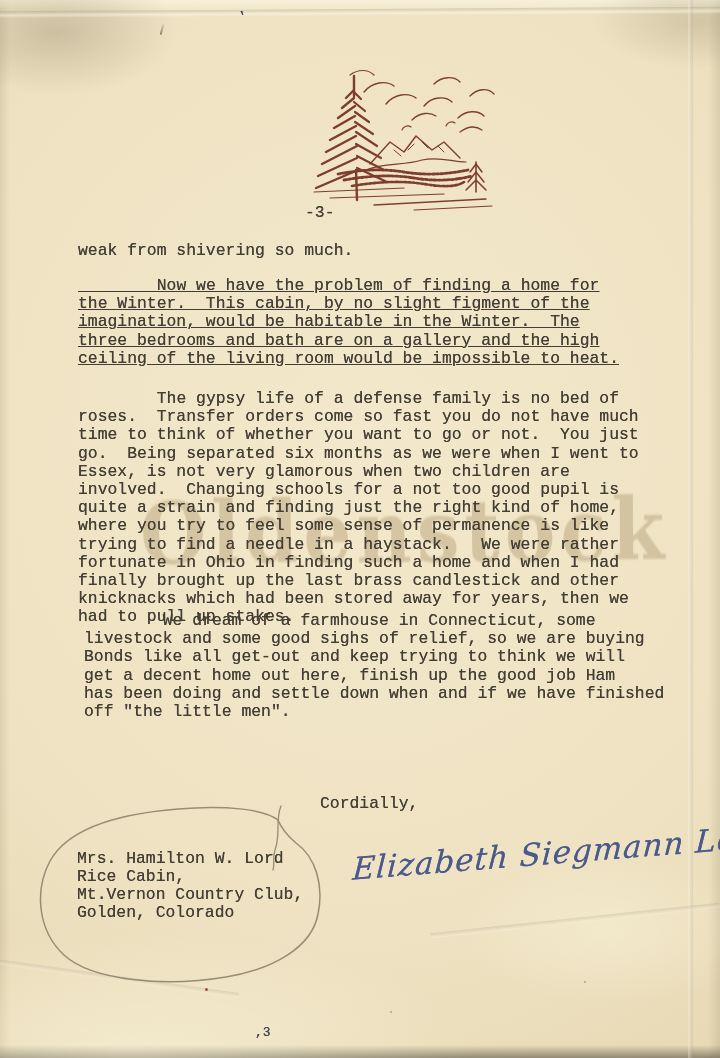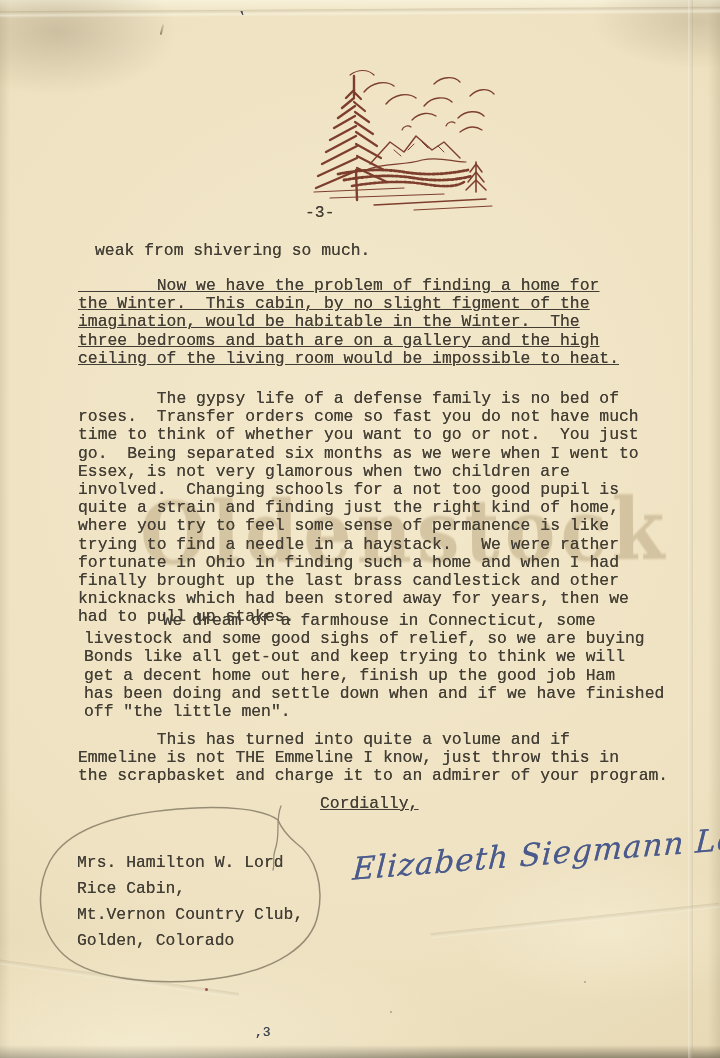--- a/index.html
+++ b/index.html
@@ -52,27 +52,27 @@
   }
   .type{
     position:absolute;z-index:2;
     font-family:"Liberation Mono","DejaVu Sans Mono",monospace;
     font-size:16.4px;line-height:18.2px;
     color:#433e35;
     white-space:pre-wrap;
     text-shadow:0 0 .6px rgba(62,56,45,.85);
   }
   .pagenum{left:305px;top:204px;}
-  .p-frag{left:78px;top:242px;width:604px;margin-left:17px;}
+  .p-frag{left:78px;top:242px;width:604px;}
   .p-1{left:78px;top:277px;width:604px;text-decoration:underline;}
   .p-2{left:78px;top:390px;width:604px;}
   .p-3{left:84px;top:612px;width:604px;}
   .p-4{left:78px;top:731px;width:604px;}
-  .closing{left:320px;top:795px;text-decoration:underline;}
-  .address{left:77px;top:850px;line-height:26px;}
+  .closing{left:320px;top:795px;}
+  .address{left:77px;top:850px;line-height:18px;}
   .signature{
     position:absolute;left:352px;top:834px;z-index:3;
     font-family:"DejaVu Serif",serif;font-style:italic;
     font-size:31px;letter-spacing:1px;
     color:#4a5a8c;
     transform:rotate(-4.5deg) skewX(-8deg);
     text-shadow:0 0 .5px rgba(60,76,126,.7);
     white-space:nowrap;
   }
   .illustration{position:absolute;left:254px;top:66px;z-index:2;}
@@ -159,23 +159,20 @@
 fortunate in Ohio in finding such a home and when I had
 finally brought up the last brass candlestick and other
 knicknacks which had been stored away for years, then we
 had to pull up stakes.</div>
   <div class="type p-3">        We dream of a farmhouse in Connecticut, some
 livestock and some good sighs of relief, so we are buying
 Bonds like all get-out and keep trying to think we will
 get a decent home out here, finish up the good job Ham
 has been doing and settle down when and if we have finished
 off "the little men".</div>
-  <div class="type p-4">        This has turned into quite a volume and if
-Emmeline is not THE Emmeline I know, just throw this in
-the scrapbasket and charge it to an admirer of your program.</div>
 
   <div class="type closing">Cordially,</div>
 
   <div class="signature">Elizabeth Siegmann Lord</div>
 
   <svg class="pencil-oval" width="304" height="190" viewBox="0 0 304 190">
     <path class="pencil" stroke-width="1.5" d="M250,18 C236,7 196,3 150,7 C100,11 42,23 22,59 C6,89 10,129 36,153 C64,179 138,185 198,175 C246,167 284,145 290,112 C296,84 288,55 268,41 C261,35 254,28 250,18 Z"></path>
     <path class="pencil" stroke-width="1.3" d="M253,4 C247,18 253,32 247,48 C244,57 247,63 245,68"></path>
   </svg>
 

